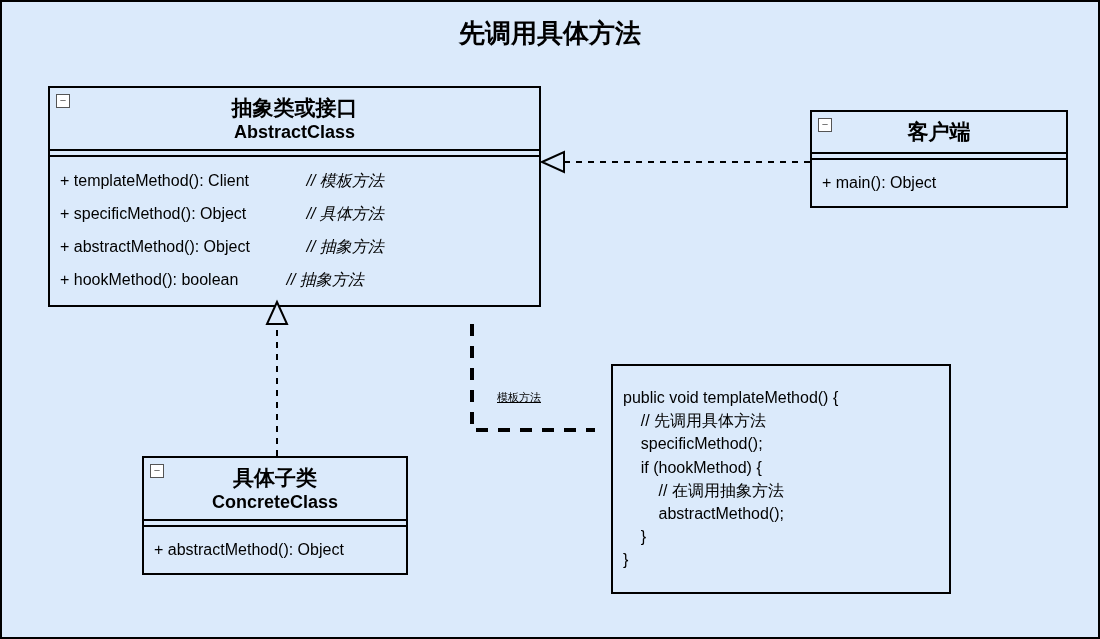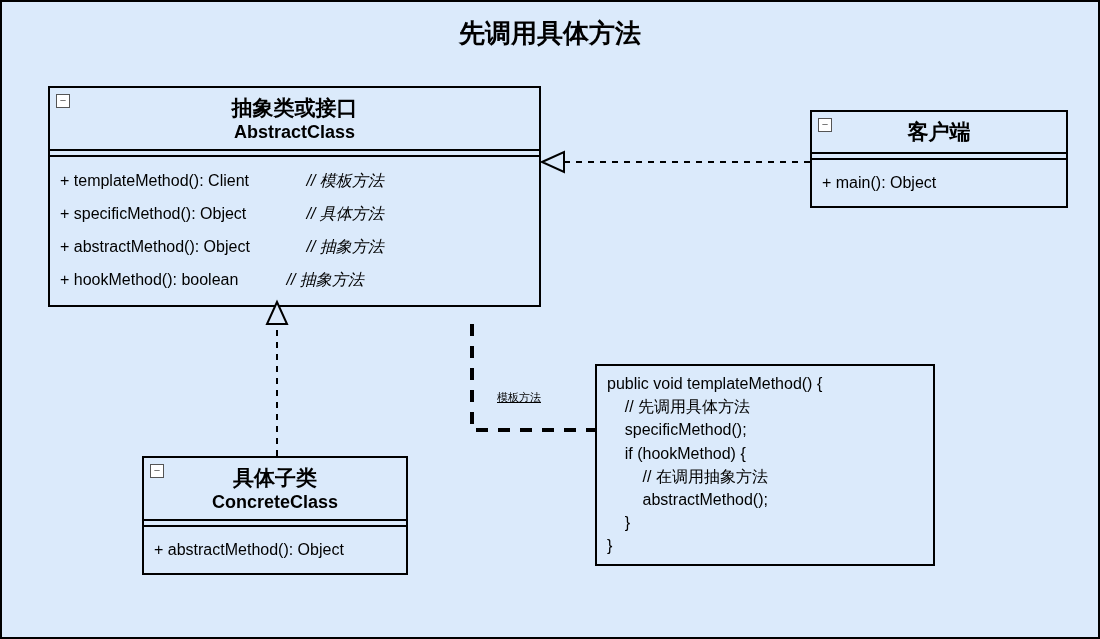--- a/index.html
+++ b/index.html
@@ -66,25 +66,26 @@
     padding: 6px 0;
     white-space: nowrap;
   }
   .method-row .sig { display:inline-block; }
   .method-row .comment { display:inline-block; margin-left: 12px; font-style: italic; }
   .note-box {
     position: absolute;
     border: 2px solid #000;
     background: #dbeafb;
     box-sizing: border-box;
-    padding: 6px 10px;
+    padding: 20px 10px;
     font-size: 16px;
     line-height: 1.45;
     white-space: pre;
     font-family: Arial, sans-serif;
+    margin-left: 16px;
   }
   .edge-label {
     position: absolute;
     font-size: 11px;
     background: transparent;
     text-decoration: underline;
   }
   svg.conn {
     position: absolute;
     left: 0; top: 0;

